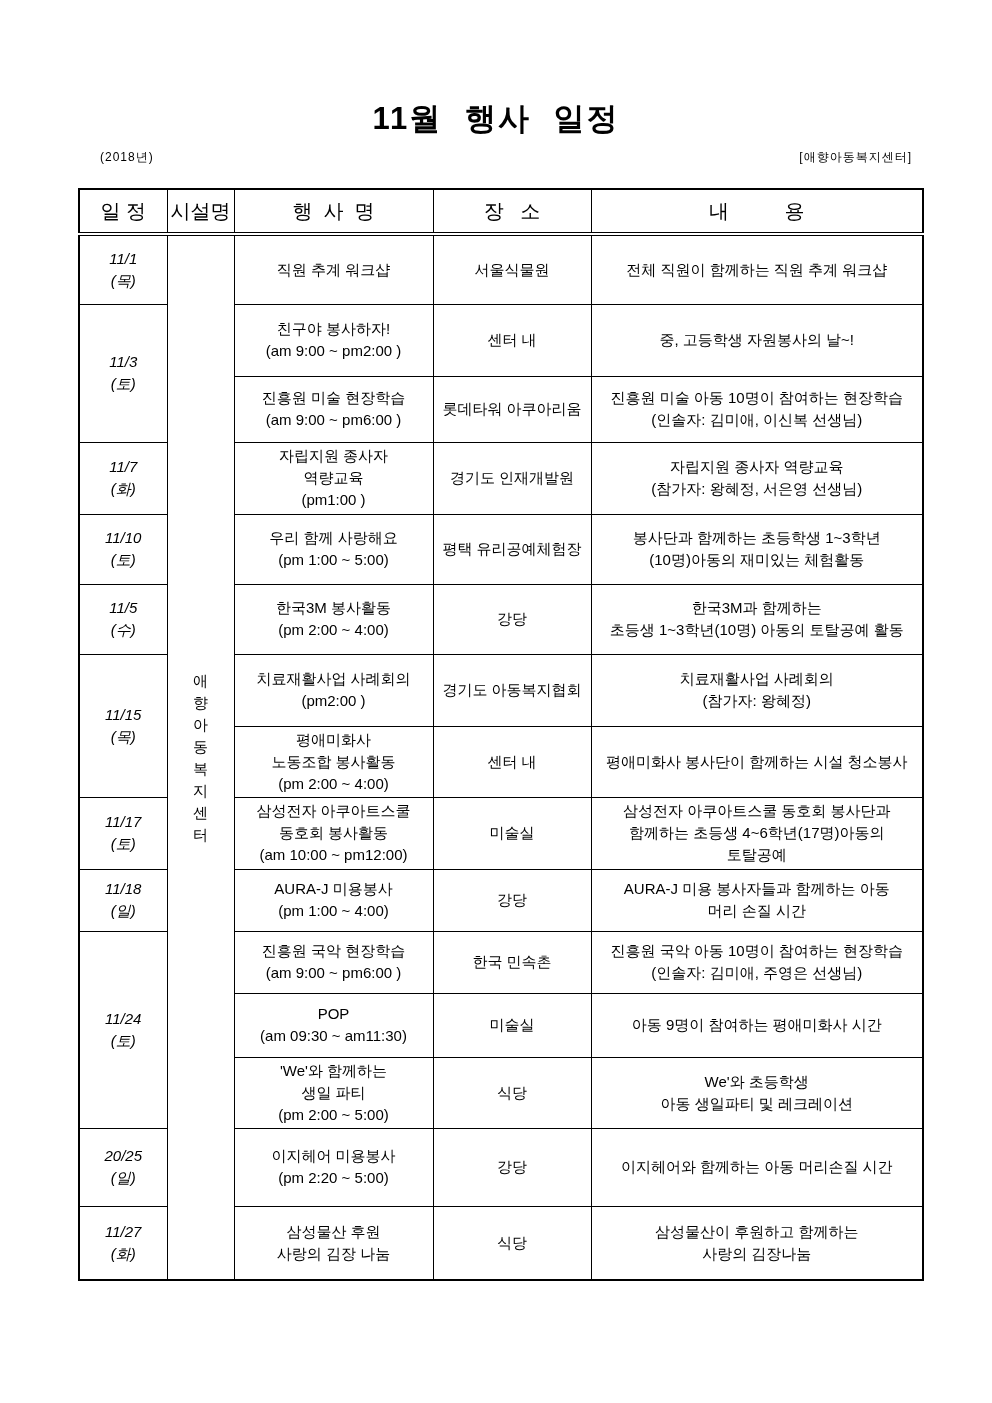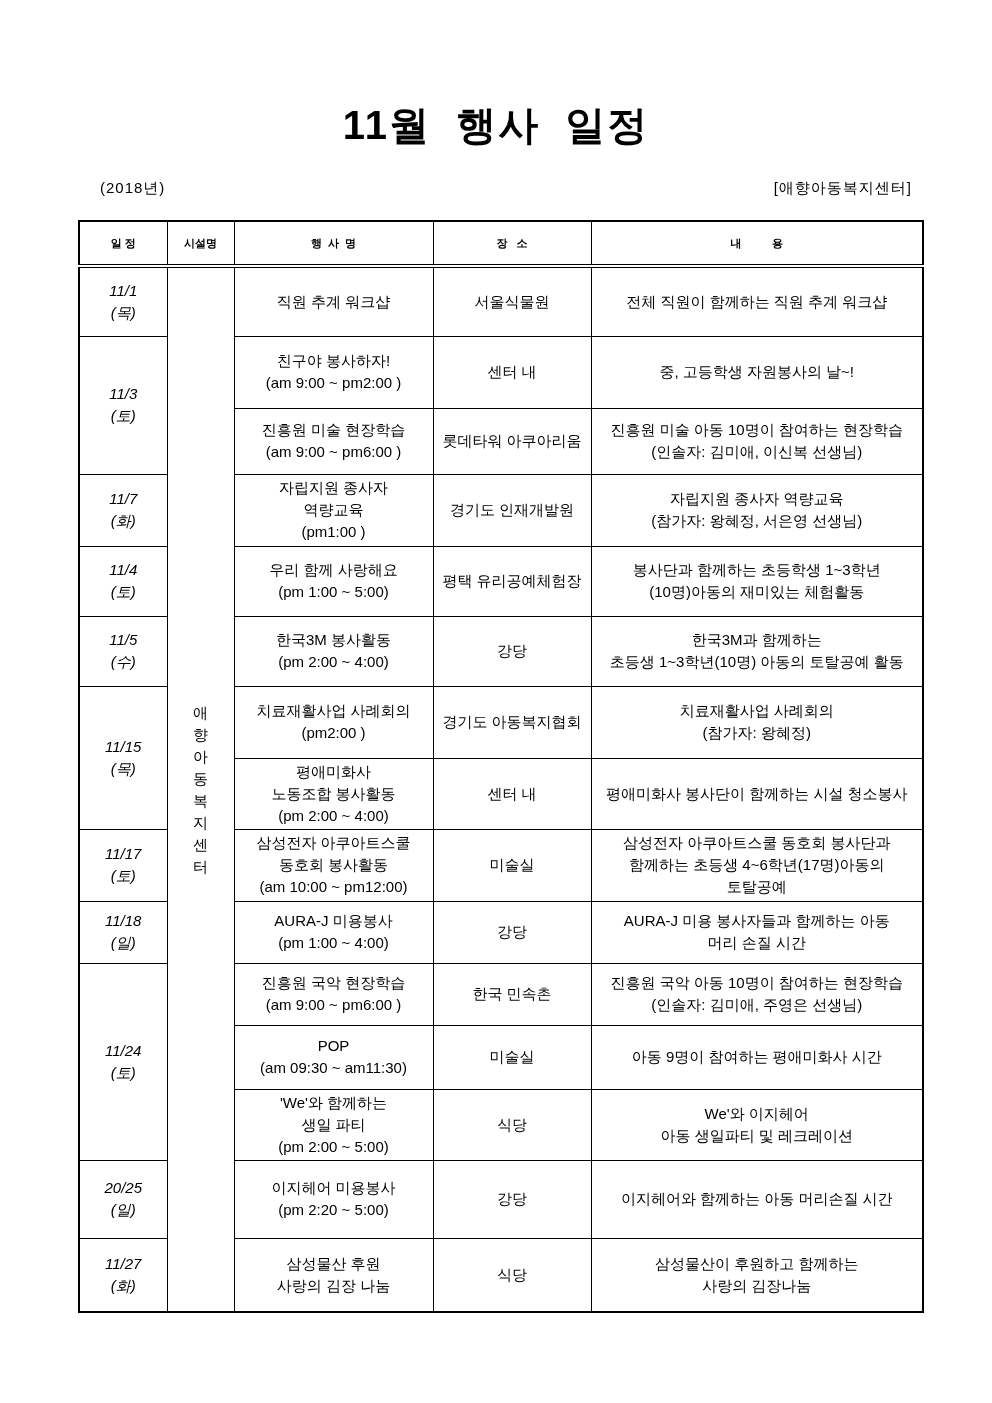--- a/index.html
+++ b/index.html
@@ -12,52 +12,52 @@
   .page {
     position: relative;
     width: 992px;
     height: 1403px;
     background: #ffffff;
     overflow: hidden;
   }
   .title {
     padding-top: 98px;
     text-align: center;
-    font-size: 40px;
+    font-size: 31px;
     font-weight: bold;
     letter-spacing: 2px;
     word-spacing: 12px;
     white-space: pre;
   }
   .subrow {
     display: flex;
     justify-content: space-between;
-    margin: 26px 80px 0 100px;
-    font-size: 15px;
+    margin: 9px 80px 0 100px;
+    font-size: 12px;
     letter-spacing: 1px;
   }
   table.sched {
     border-collapse: collapse;
     table-layout: fixed;
     margin: 22px 0 0 78px;
     border: 2px solid #000;
   }
   .sched th, .sched td {
     border: 1px solid #000;
     text-align: center;
     vertical-align: middle;
     font-size: 15px;
     line-height: 22px;
     padding: 2px 3px;
     white-space: pre-line;
     overflow: hidden;
   }
   .sched th {
-    font-size: 11px;
-    font-weight: bold;
+    font-size: 20px;
+    font-weight: normal;
     white-space: pre;
     height: 38px;
     border-bottom: 4px double #000;
   }
   .c-fac {
     line-height: 61px;
     font-size: 15px;
   }
   .c-date { font-size: 15px; font-style: italic; }
 </style>
@@ -125,21 +125,21 @@
         <td class="c-date">11/7
 (화)</td>
         <td>자립지원 종사자
 역량교육
 (pm1:00 )</td>
         <td>경기도 인재개발원</td>
         <td>자립지원 종사자 역량교육
 (참가자: 왕혜정, 서은영 선생님)</td>
       </tr>
       <tr style="height:70px">
-        <td class="c-date">11/4
+        <td class="c-date">11/10
 (토)</td>
         <td>우리 함께 사랑해요
 (pm 1:00 ~ 5:00)</td>
         <td>평택 유리공예체험장</td>
         <td>봉사단과 함께하는 초등학생 1~3학년
 (10명)아동의 재미있는 체험활동</td>
       </tr>
       <tr style="height:70px">
         <td class="c-date">11/5
 (수)</td>
@@ -198,21 +198,21 @@
         <td>POP
 (am 09:30 ~ am11:30)</td>
         <td>미술실</td>
         <td>아동 9명이 참여하는 평애미화사 시간</td>
       </tr>
       <tr style="height:67px">
         <td>'We'와 함께하는
 생일 파티
 (pm 2:00 ~ 5:00)</td>
         <td>식당</td>
-        <td>We'와 이지헤어
+        <td>We'와 초등학생
 아동 생일파티 및 레크레이션</td>
       </tr>
       <tr style="height:78px">
         <td class="c-date">20/25
 (일)</td>
         <td>이지헤어 미용봉사
 (pm 2:20 ~ 5:00)</td>
         <td>강당</td>
         <td>이지헤어와 함께하는 아동 머리손질 시간</td>
       </tr>

